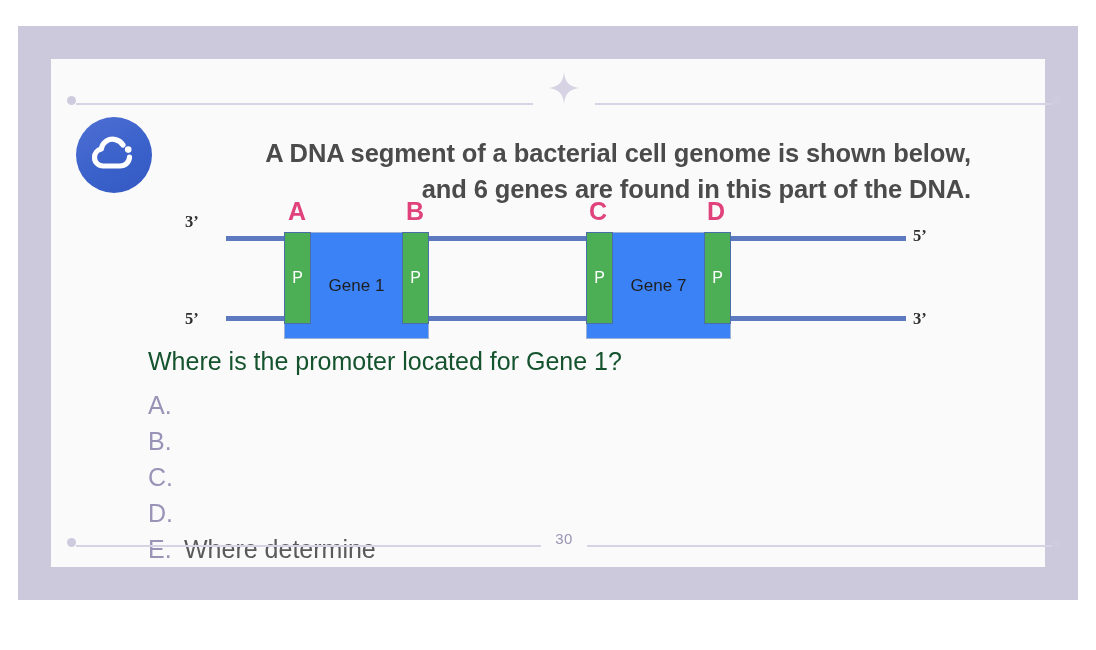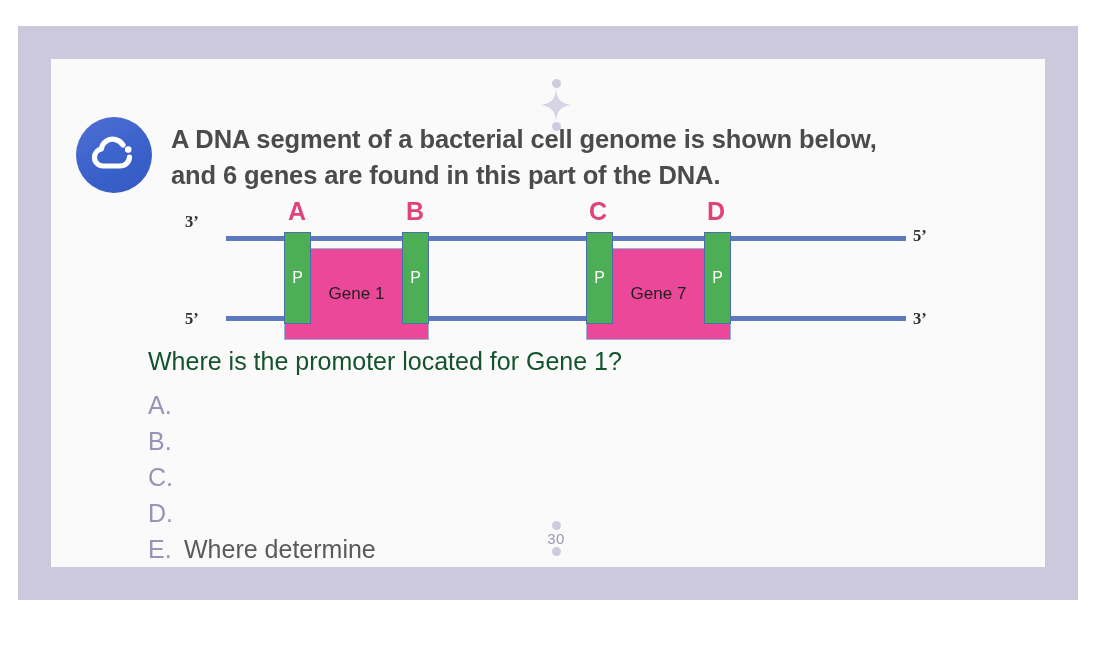--- a/index.html
+++ b/index.html
@@ -30,26 +30,25 @@
     top: 33px;
     width: 994px;
     height: 508px;
     background: #fafafa;
     box-sizing: border-box;
   }
 
   
   #header-rule, #footer-rule {
     position: absolute;
-    left: 8px;
+    left: 16px;
     width: 994px;
     height: 26px;
     display: flex;
-    align-items: center;
-    flex-direction: column;
+    align-items: flex-end;
   }
   #header-rule { top: 20px; }
   #footer-rule { top: 462px; }
 
   .rule-dot {
     width: 9px;
     height: 9px;
     border-radius: 50%;
     background: #cfcbdf;
     flex: 0 0 auto;
@@ -83,23 +82,23 @@
     height: 76px;
     border-radius: 50%;
     background: linear-gradient(150deg, #4f6fd4 0%, #3a62ca 55%, #3558c4 100%);
   }
   #brand-logo svg { display: block; }
 
   
   #slide-title {
     position: absolute;
     left: 120px;
-    top: 62px;
+    top: 76px;
     width: 800px;
-    text-align: left;
+    text-align: right;
     font-size: 25.5px;
     font-weight: bold;
     line-height: 1.42;
     color: #4b4b4b;
     letter-spacing: -0.1px;
   }
 
   
   #dna-diagram {
     position: absolute;
@@ -126,27 +125,26 @@
     font-family: "Liberation Serif", serif;
   }
   #label-left-top    { left: 134px; top: 13px; }
   #label-left-bottom { left: 134px; top: 110px; }
   #label-right-top   { left: 862px; top: 27px; }
   #label-right-bottom{ left: 862px; top: 110px; }
 
   .gene-block {
     position: absolute;
     top: 33px;
-    height: 92px;
-    background: #ec4899;
+    height: 107px;
+    background: #3b82f6;
     border: 1px solid #9bb2d6;
     box-sizing: border-box;
     display: flex;
     align-items: center;
-    margin-top: 16px;
   }
   #gene-block-1 { left: 233px; width: 145px; }
   #gene-block-2 { left: 535px; width: 145px; }
 
   .gene-label {
     width: 100%;
     text-align: center;
     font-size: 17px;
     color: #1f1f1f;
     font-family: "Liberation Sans", sans-serif;

